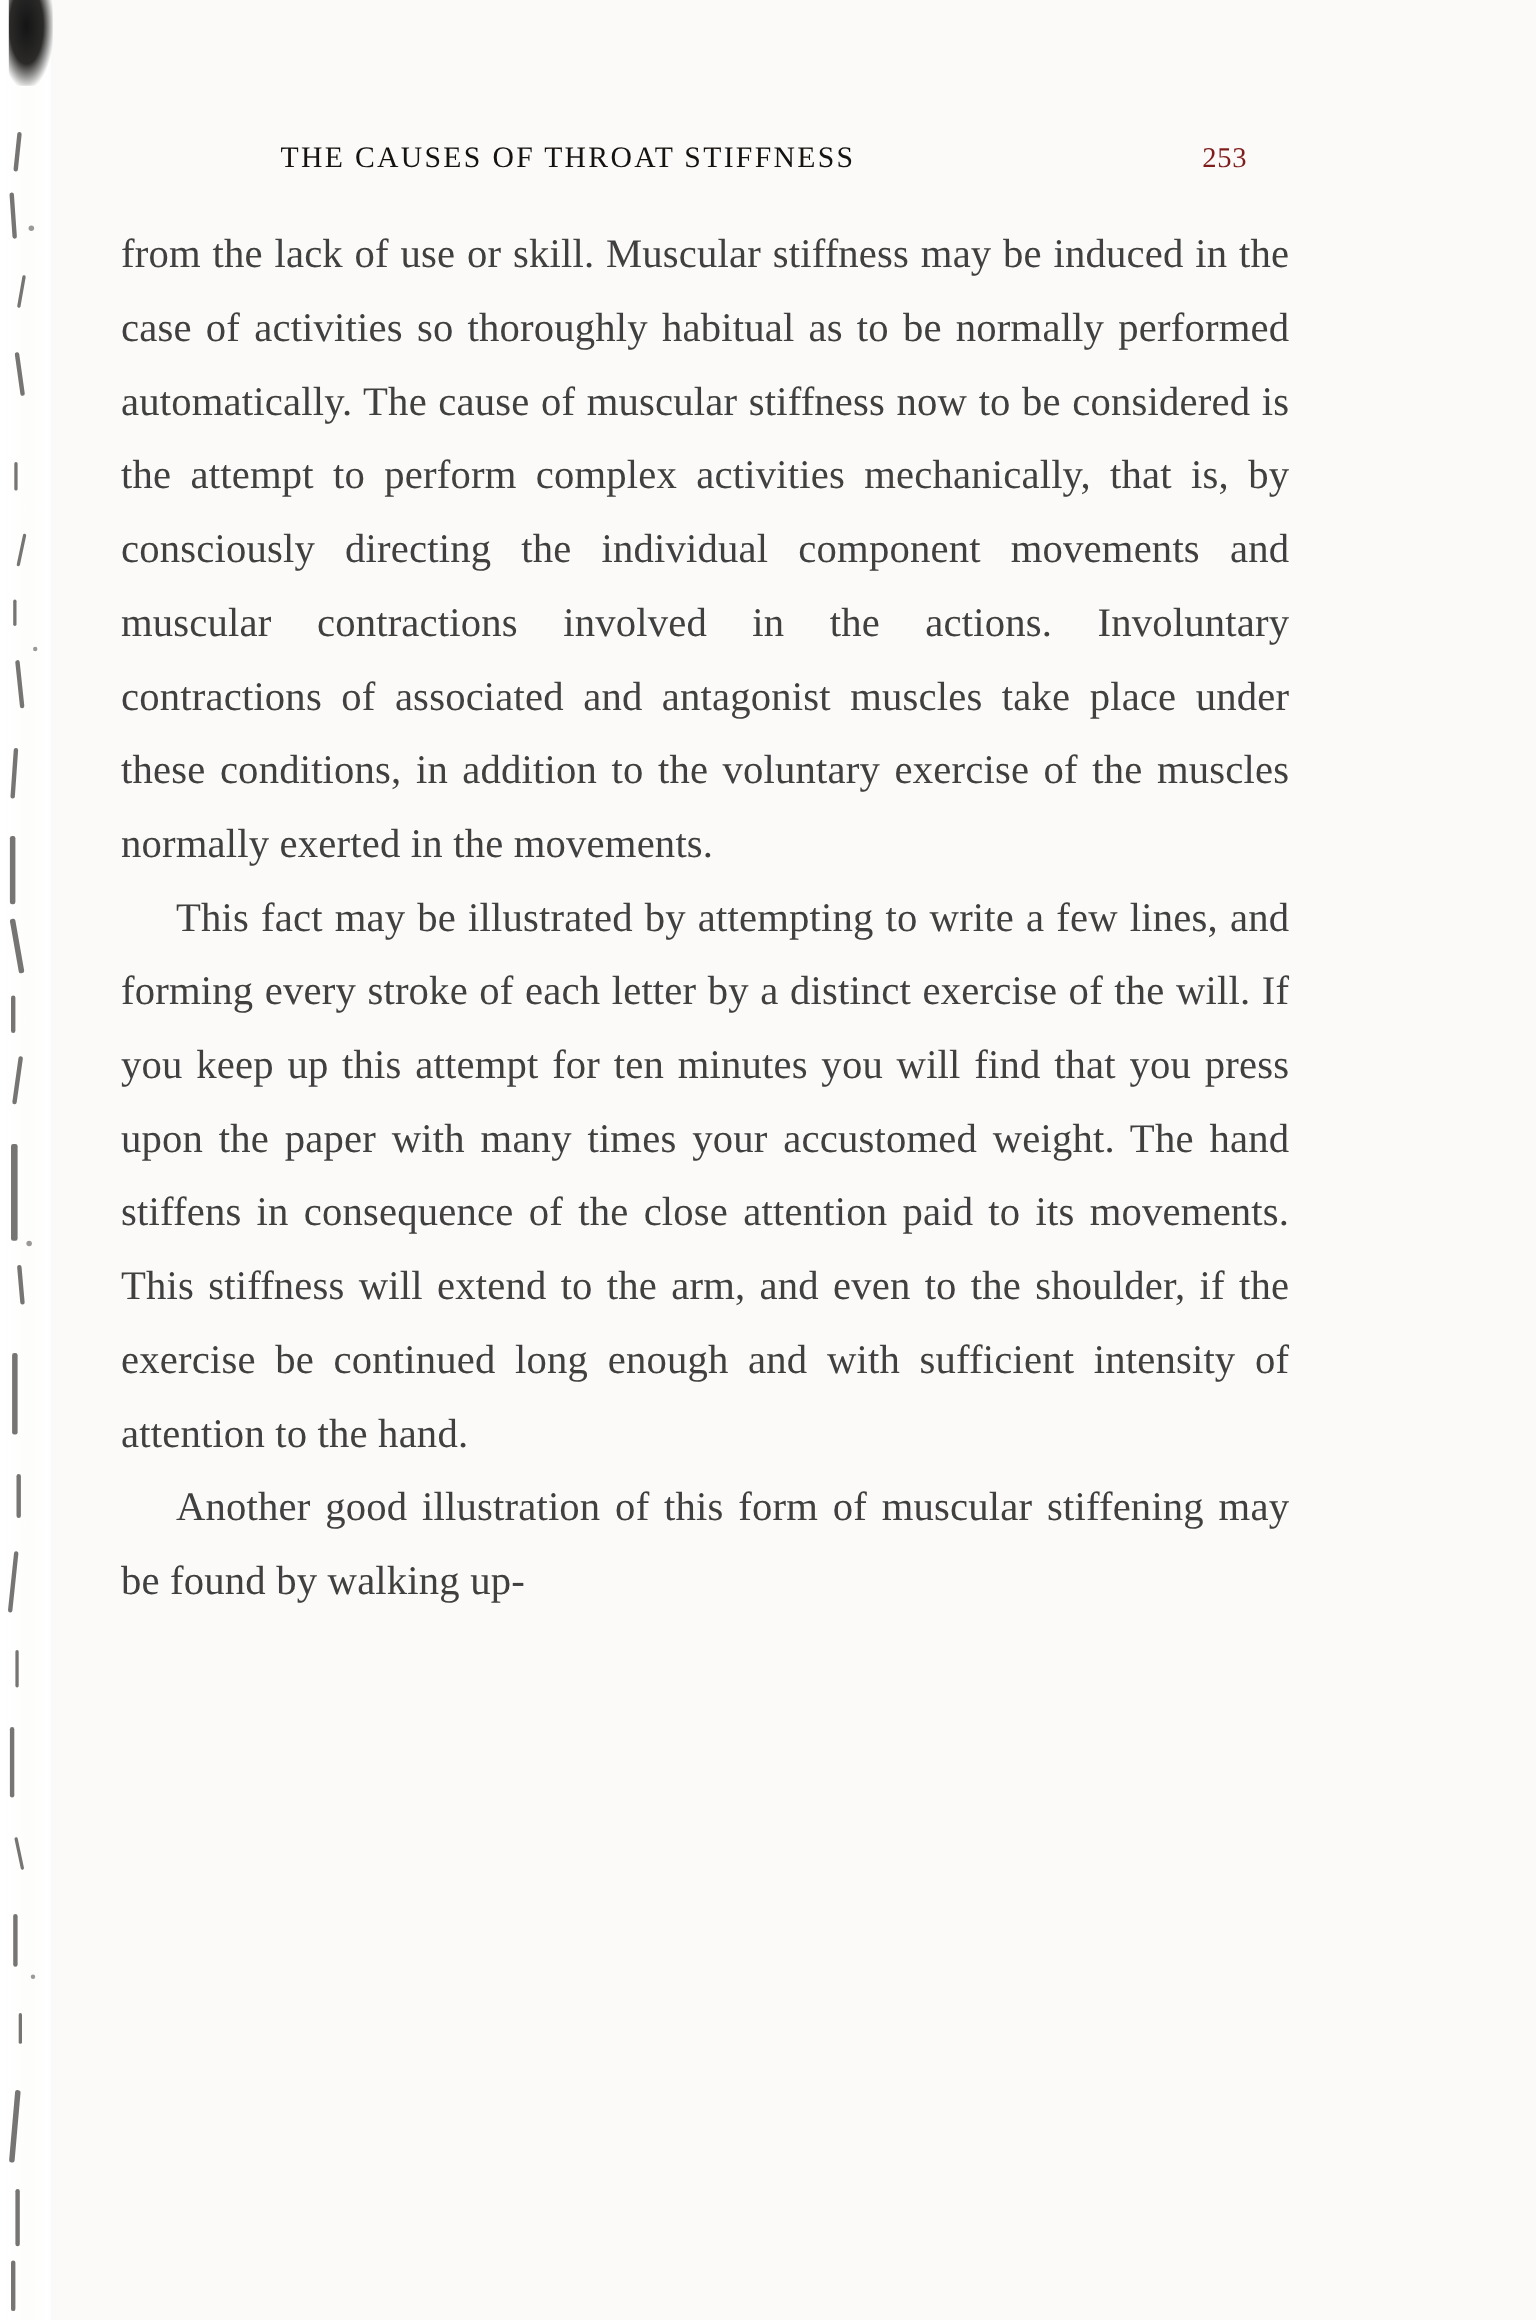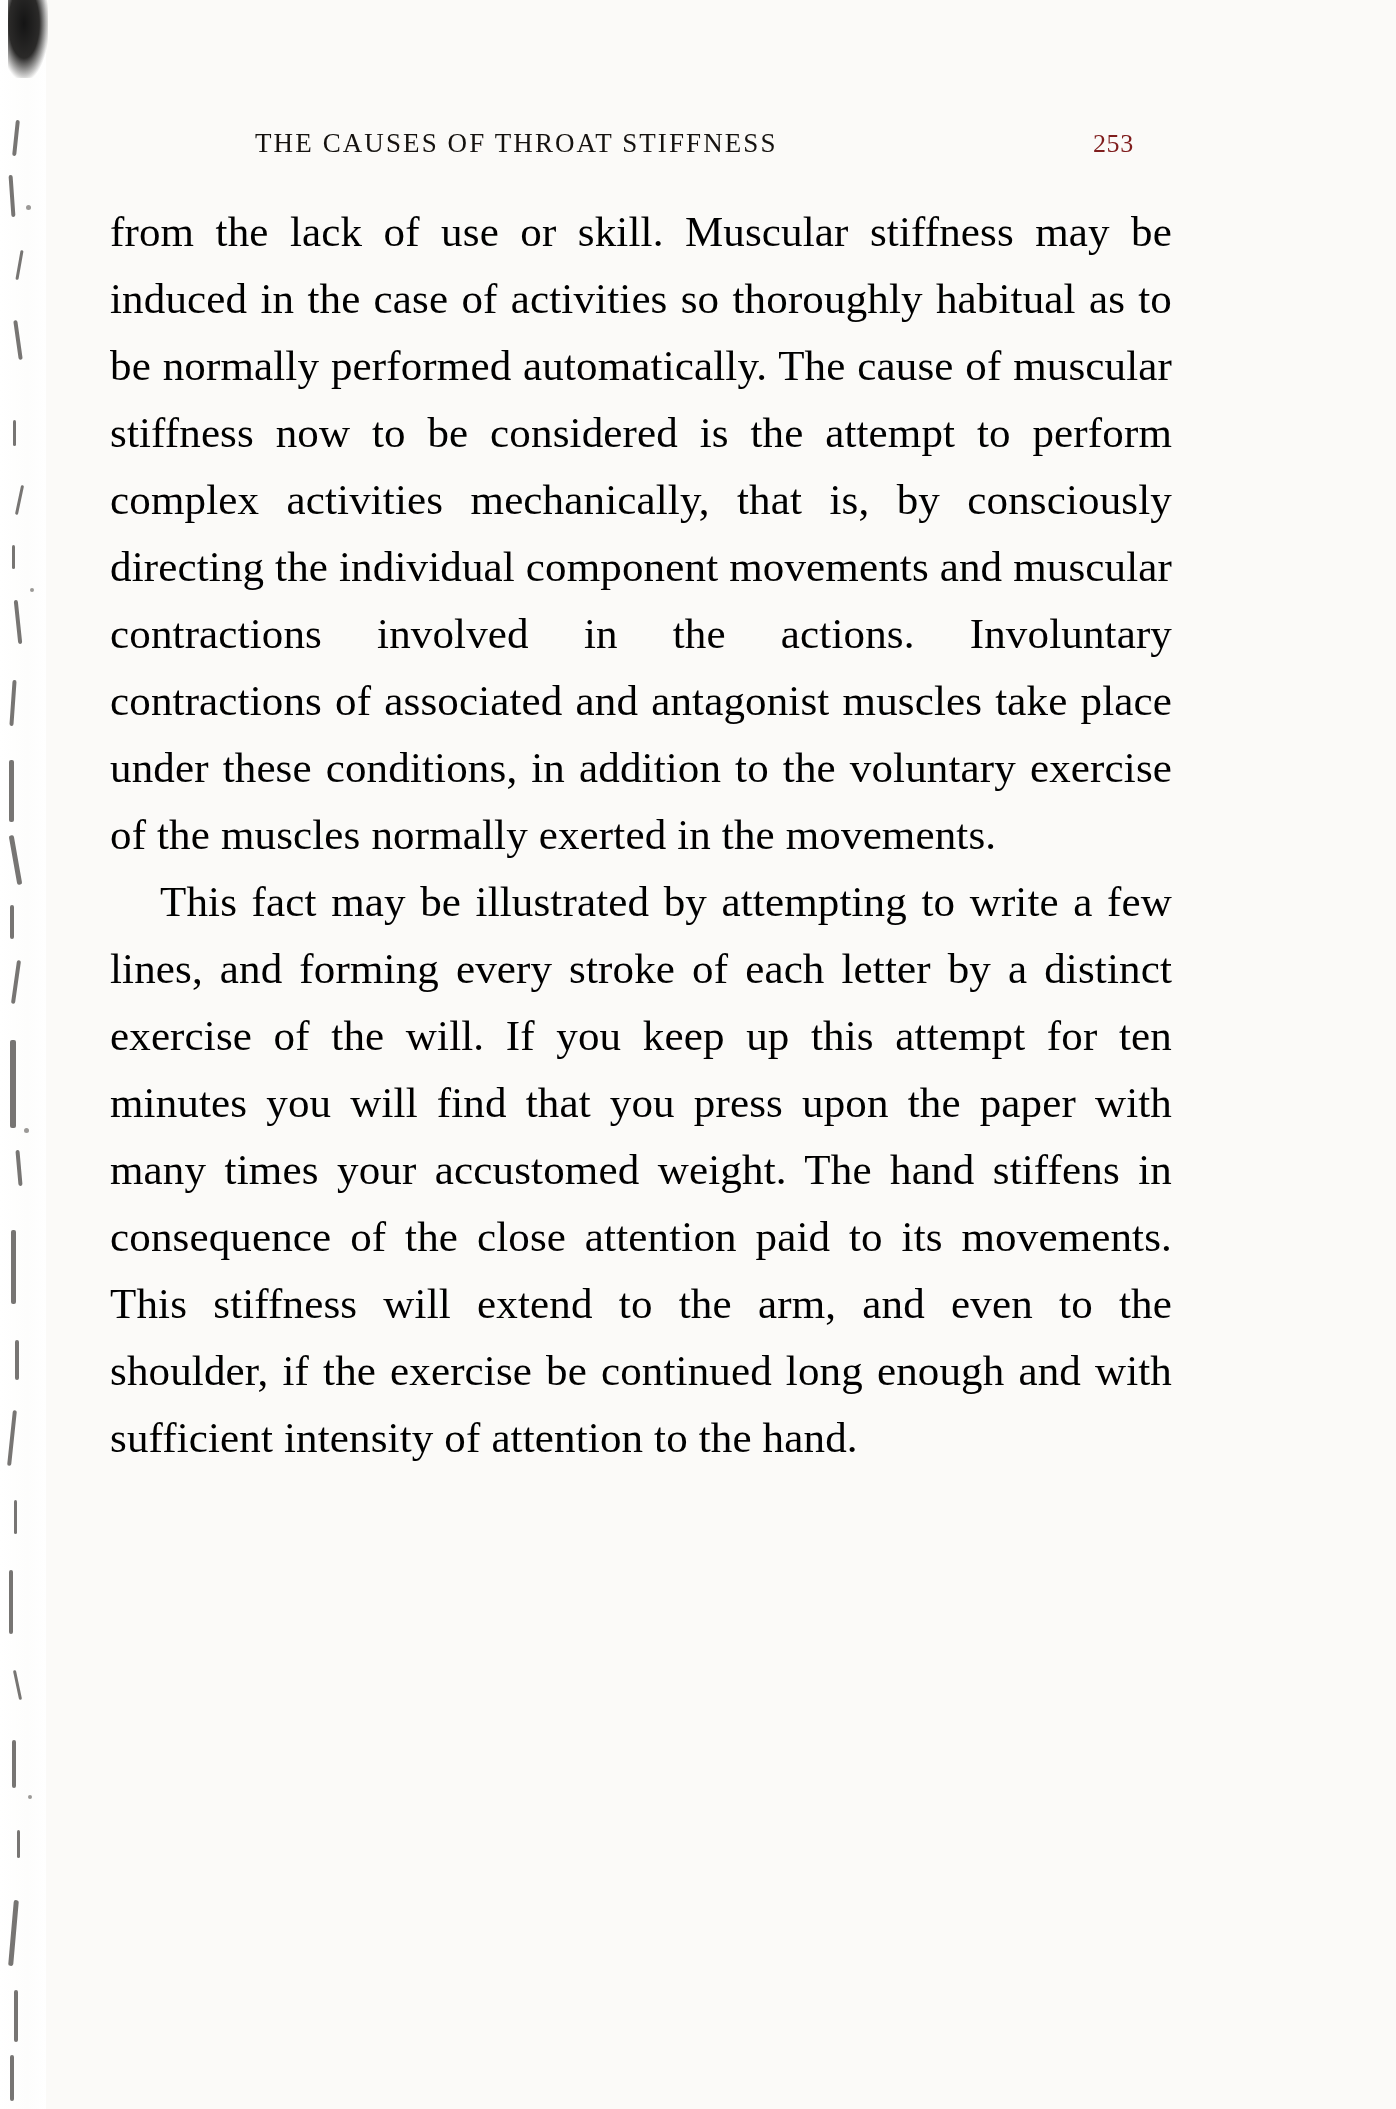--- a/index.html
+++ b/index.html
@@ -77,25 +77,25 @@
 
   
   .textblock {
     position: absolute;
     left: 110px;
     top: 198px;
     width: 1062px;
   }
   p {
     margin: 0;
-    font-size: 43px;
+    font-size: 37px;
     line-height: 67px;
     text-align: justify;
     text-justify: inter-word;
-    color: #000000;
+    color: #404040;
     letter-spacing: 0.15px;
   }
   p.indent {
     text-indent: 50px;
   }
   p + p {
     margin-top: 0;
   }
   
   p::after {
@@ -145,15 +145,16 @@
   </div>
 
   <div class="running-head">
     <div class="rh-title">THE CAUSES OF THROAT STIFFNESS</div>
     <div class="rh-folio">253</div>
   </div>
 
   <div class="textblock">
     <p class="no-stretch">from the lack of use or skill. Muscular stiffness may be induced in the case of activities so thoroughly habitual as to be normally performed automatically. The cause of muscular stiffness now to be considered is the attempt to perform complex activities mechanically, that is, by consciously directing the individual component movements and muscular contractions involved in the actions. Involuntary contractions of associated and antagonist muscles take place under these conditions, in addition to the voluntary exercise of the muscles normally exerted in the movements.</p>
     <p class="indent no-stretch">This fact may be illustrated by attempting to write a few lines, and forming every stroke of each letter by a distinct exercise of the will. If you keep up this attempt for ten minutes you will find that you press upon the paper with many times your accustomed weight. The hand stiffens in consequence of the close attention paid to its movements. This stiffness will extend to the arm, and even to the shoulder, if the exercise be continued long enough and with sufficient intensity of attention to the hand.</p>
+    <p class="indent no-stretch">Another good illustration of this form of muscular stiffening may be found by walking up-</p>
   </div>
 
 </div>
 
 </body></html>

